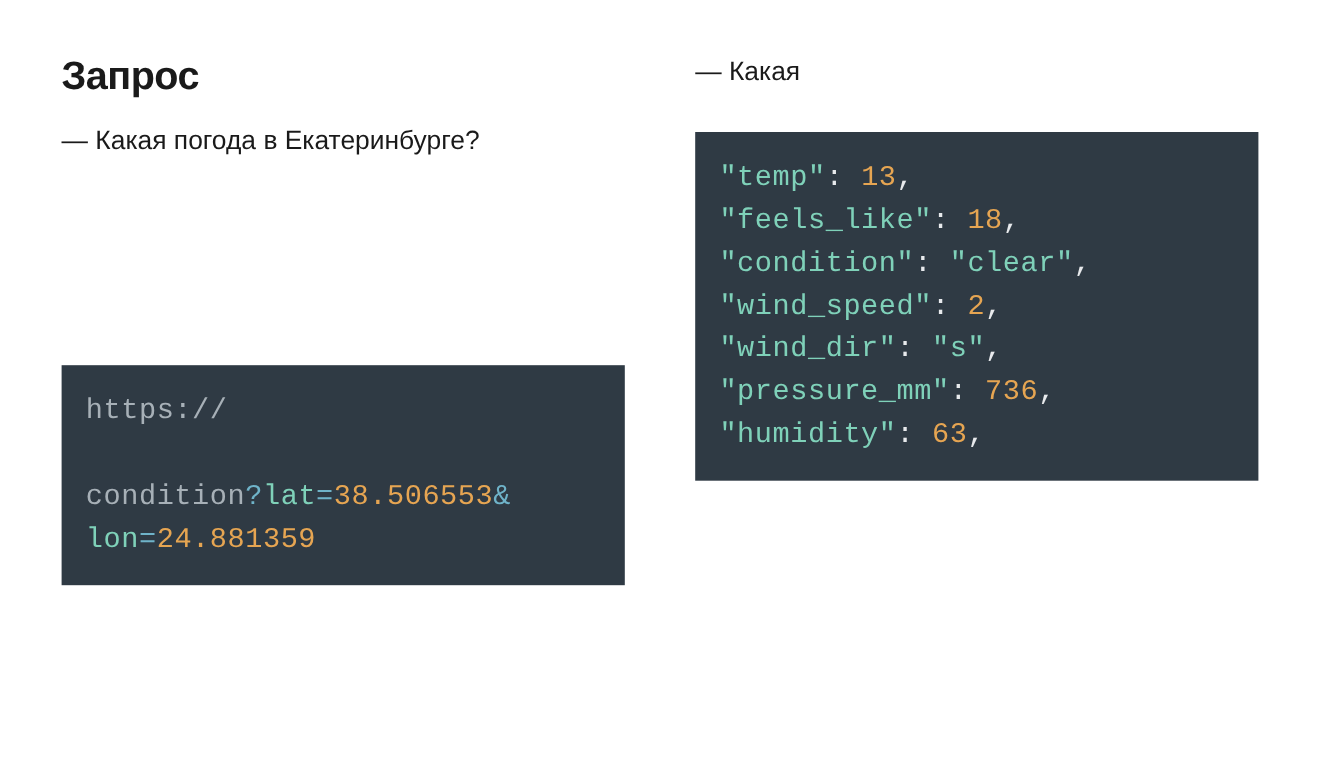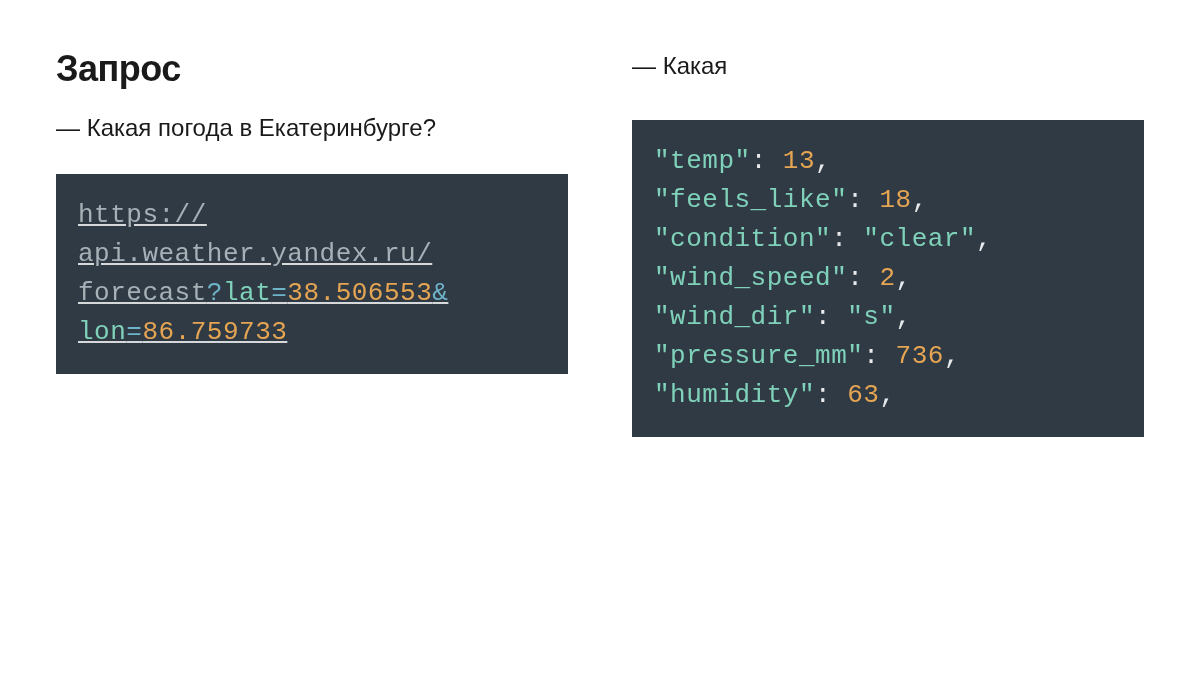--- a/index.html
+++ b/index.html
@@ -40,21 +40,21 @@
       background: #2f3a44;
       padding: 22px 22px;
       font-family: "SFMono-Regular", Consolas, "Liberation Mono", Menlo, monospace;
       font-size: 26px;
       line-height: 1.5;
       color: #d6d8da;
       letter-spacing: 0.5px;
       word-break: break-all;
     }
     .code-block.left {
-      text-decoration: underline;
+      margin-top: 158px;
     }
     .code-block.right {
       margin-top: 8px;
     }
     .c-dim { color: #a7b0b7; }
     .c-green { color: #7fd1b9; }
     .c-orange { color: #e6a552; text-align: right; }
     .c-cyan { color: #6fb3c9; }
     .c-white { color: #e8eaed; }
     .tok { white-space: pre; }
@@ -62,23 +62,23 @@
 </head>
 <body>
 
 <div class="column">
   <div class="heading">Запрос</div>
   <div class="sub-list">
     <span class="sub-item">— Какая погода в Екатеринбурге?</span>
   </div>
   <div class="code-block left">
     <span class="tok c-dim">https://</span><br>
-    <span class="tok c-dim">api.weather.yandex.ru/</span><br>
-    <span class="tok c-dim">forecast</span><span class="tok c-cyan">?</span><span class="tok c-green">lat</span><span class="tok c-cyan">=</span><span class="tok c-orange">38.506553</span><span class="tok c-cyan">&amp;</span><br>
-    <span class="tok c-green">lon</span><span class="tok c-cyan">=</span><span class="tok c-orange">86.759733</span>
+    <br>
+    <span class="tok c-dim">condition</span><span class="tok c-cyan">?</span><span class="tok c-green">lat</span><span class="tok c-cyan">=</span><span class="tok c-orange">38.506553</span><span class="tok c-cyan">&amp;</span><br>
+    <span class="tok c-green">lon</span><span class="tok c-cyan">=</span><span class="tok c-orange">24.881359</span>
   </div>
 </div>
 
 <div class="column">
   <div class="sub-list">
     <span class="sub-item">— Какая</span>
   </div>
   <div class="code-block right" id="json-code">
       <div><span class="tok c-green">"temp"</span><span class="tok c-white">: </span><span class="tok c-orange">13</span><span class="tok c-white">,</span></div>
       <div><span class="tok c-green">"feels_like"</span><span class="tok c-white">: </span><span class="tok c-orange">18</span><span class="tok c-white">,</span></div>

